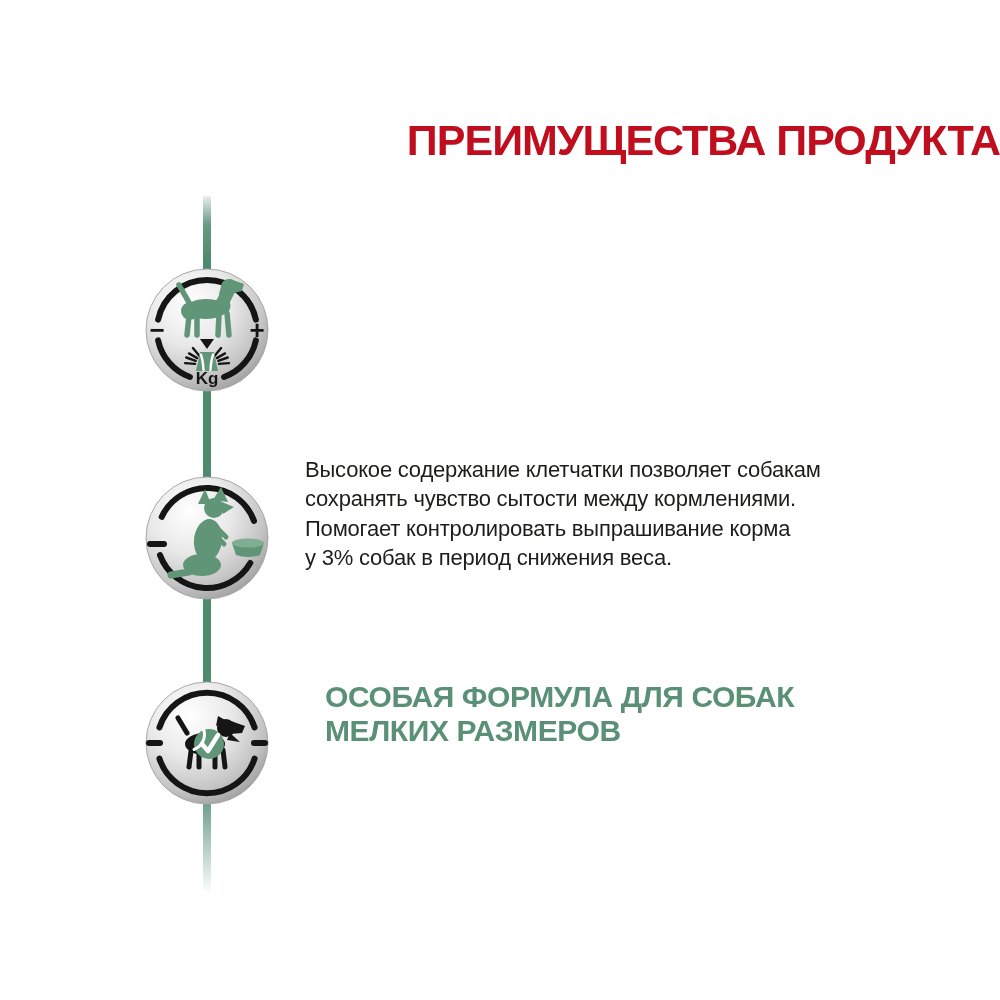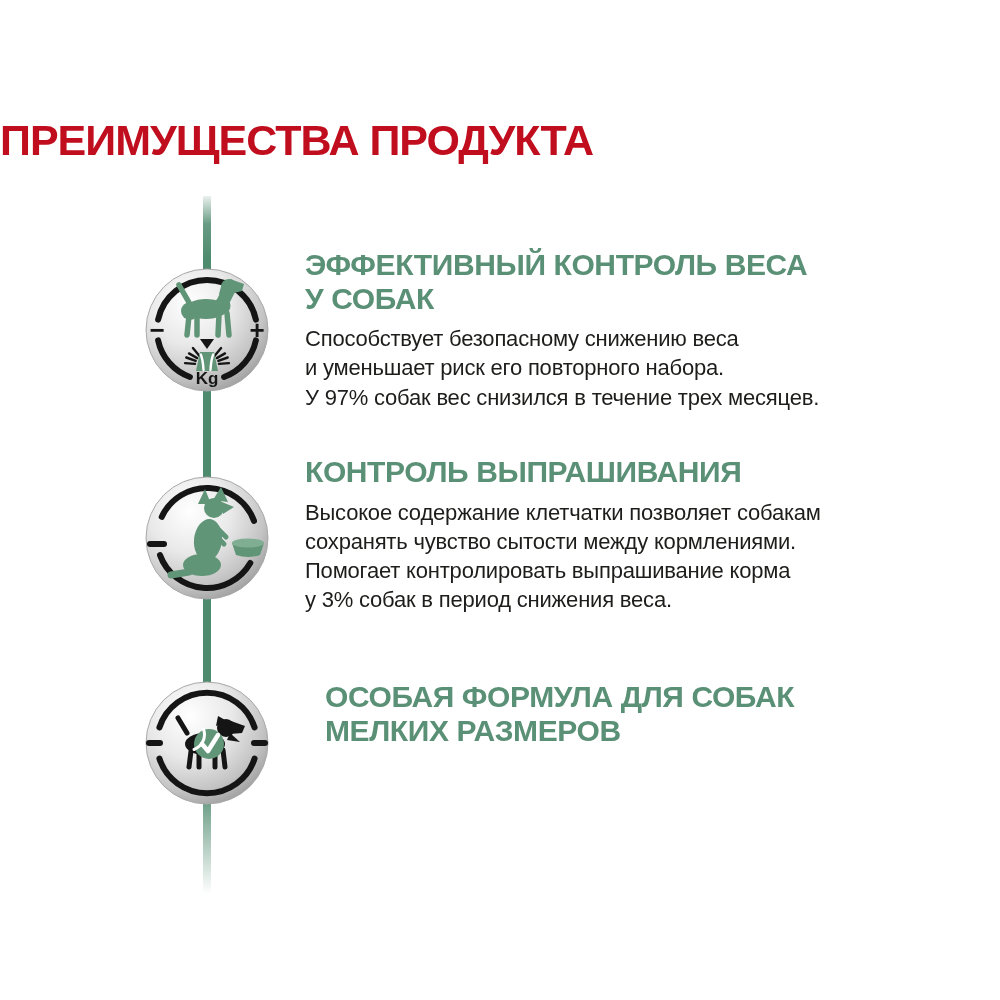--- a/index.html
+++ b/index.html
@@ -15,21 +15,21 @@
   html,body{background:#fff;}
   .canvas{
     position:relative;
     width:1000px;height:1000px;
     background:#fff;
     overflow:hidden;
     font-family:"Liberation Sans","DejaVu Sans",sans-serif;
   }
   .page-title{
     position:absolute;top:116px;left:0;right:0;
-    text-align:left;
+    text-align:right;
     font-size:43px;font-weight:700;letter-spacing:-1px;
     color:var(--title-red);
     white-space:nowrap;
   }
   .rail{
     position:absolute;left:203px;top:196px;width:8px;height:698px;
     background:linear-gradient(180deg,
       rgba(78,138,110,0.12) 0%,
       rgba(78,138,110,0.85) 4%,
       var(--rail-green) 9%,
@@ -175,30 +175,22 @@
         <line class="kstroke" x1="78" y1="69" x2="80" y2="86" stroke-width="5"></line>
       </g>
       <g>
         <circle cx="64" cy="63" r="15" fill="var(--icon-green)"></circle>
         <path class="wstroke" stroke-width="3" d="M49 68.5 A16 16 0 0 0 58.5 48"></path>
         <path class="wstroke" stroke-width="4.5" stroke-linejoin="round" d="M57 63 L63 70 L73 54"></path>
       </g>
     </svg>
   </div>
 
-  <div class="section section-1">
-    <h2>ЭФФЕКТИВНЫЙ КОНТРОЛЬ ВЕСА
-У СОБАК</h2>
-    <p>Способствует безопасному снижению веса
-и уменьшает риск его повторного набора.
-У 97% собак вес снизился в течение трех месяцев.</p>
-  </div>
 
   <div class="section section-2">
-    <h2>КОНТРОЛЬ ВЫПРАШИВАНИЯ</h2>
     <p>Высокое содержание клетчатки позволяет собакам
 сохранять чувство сытости между кормлениями.
 Помогает контролировать выпрашивание корма
 у 3% собак в период снижения веса.</p>
   </div>
 
   <div class="section section-3">
     <h2>ОСОБАЯ ФОРМУЛА ДЛЯ СОБАК
 МЕЛКИХ РАЗМЕРОВ</h2>
   </div>

